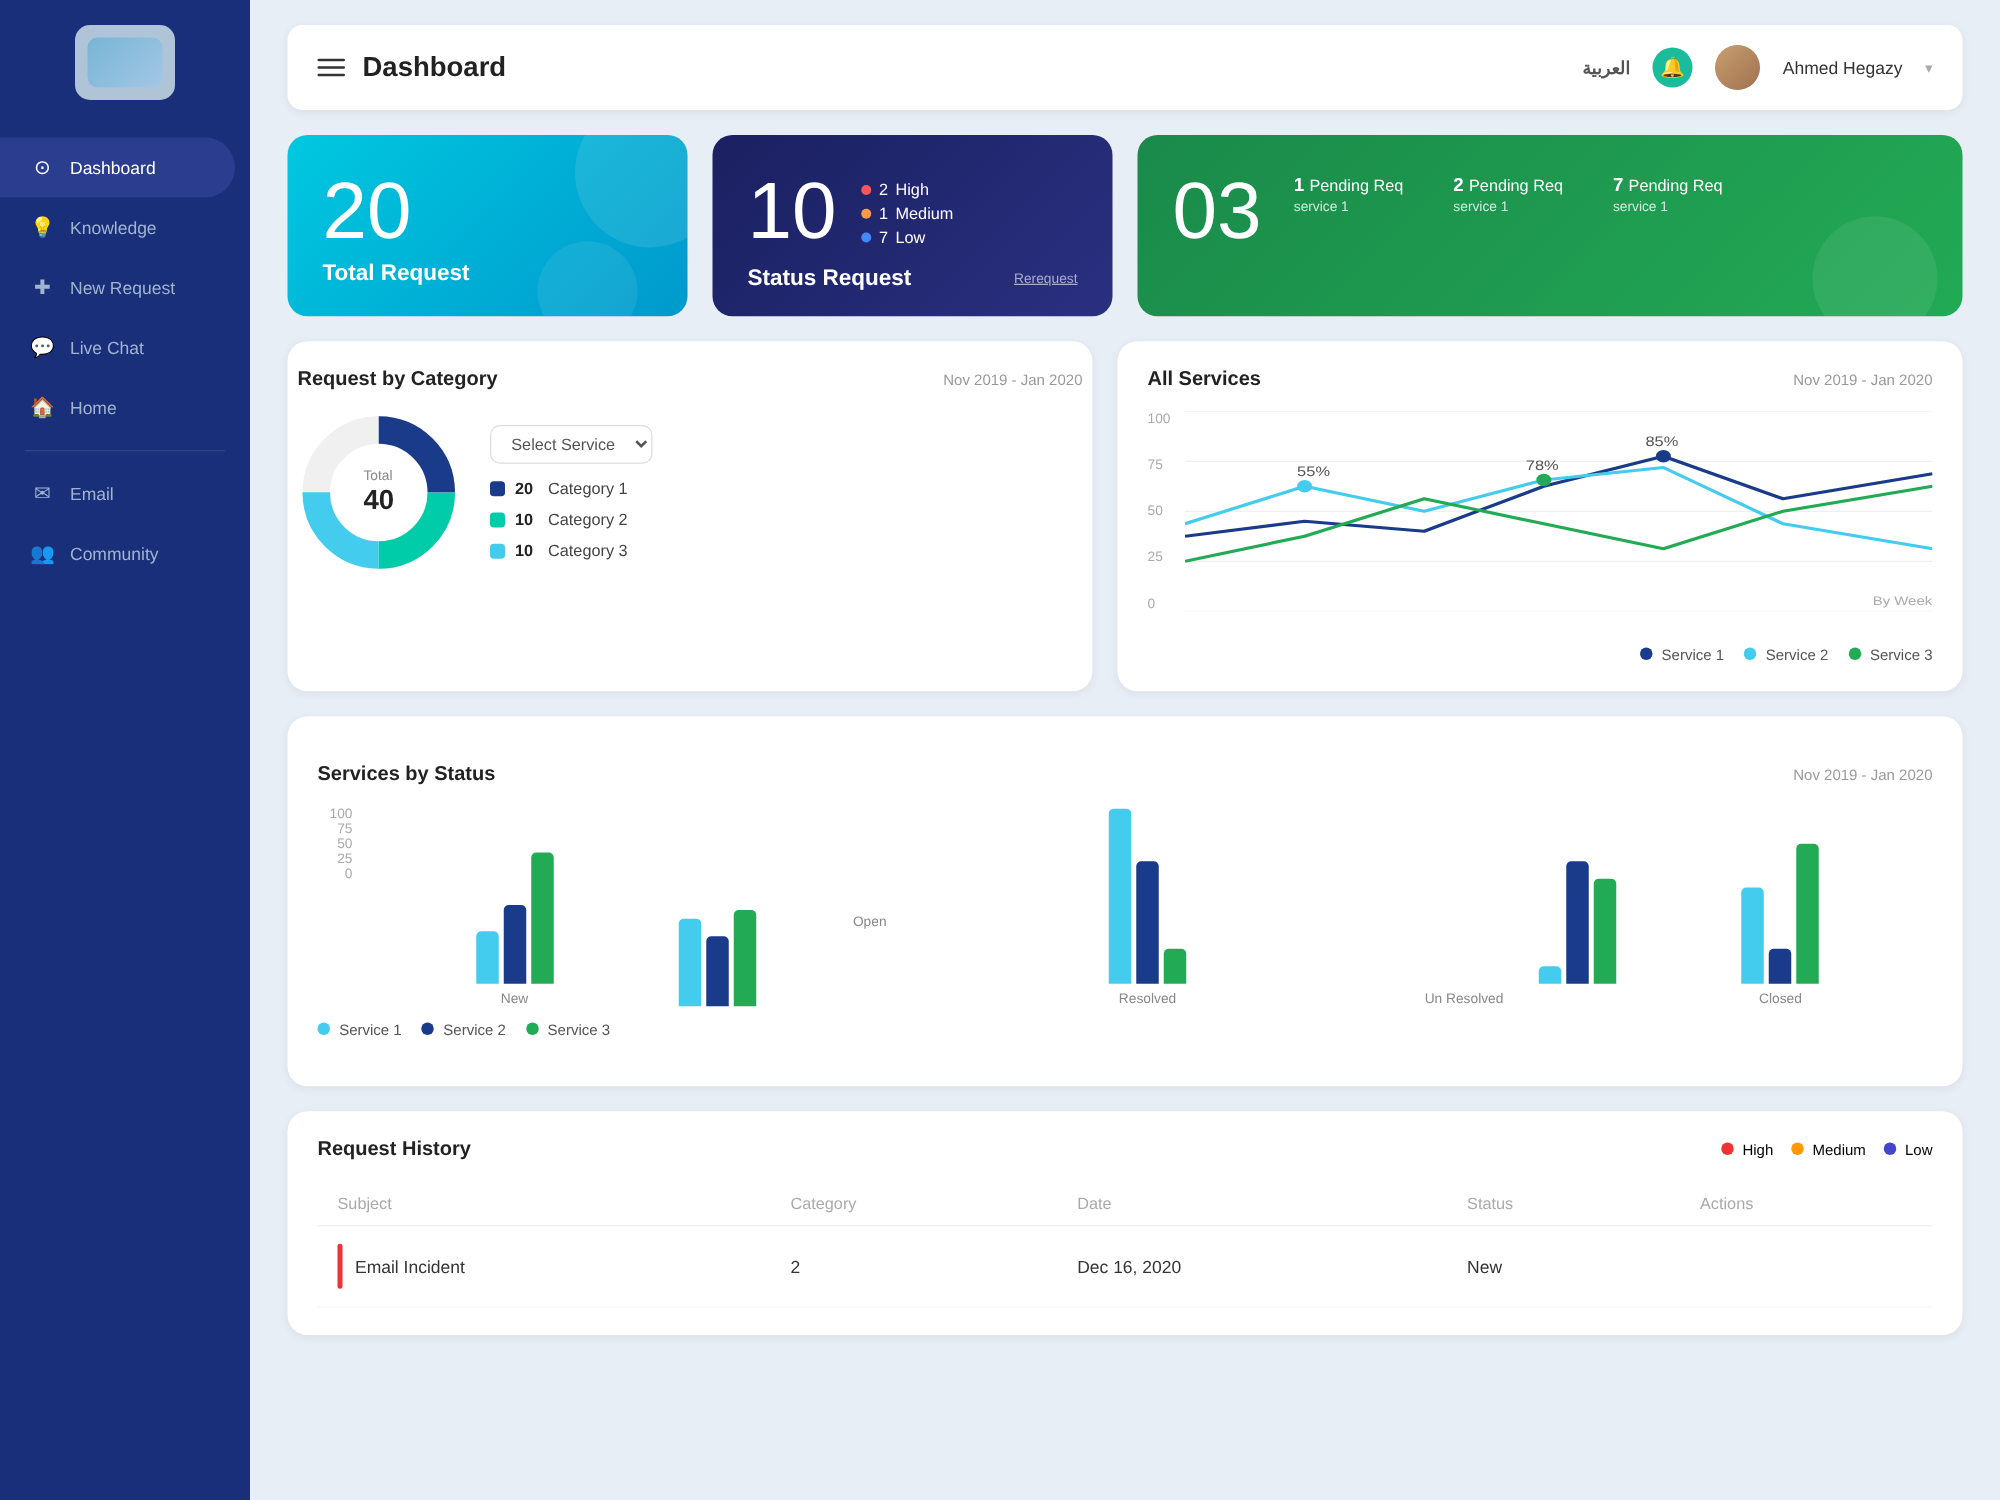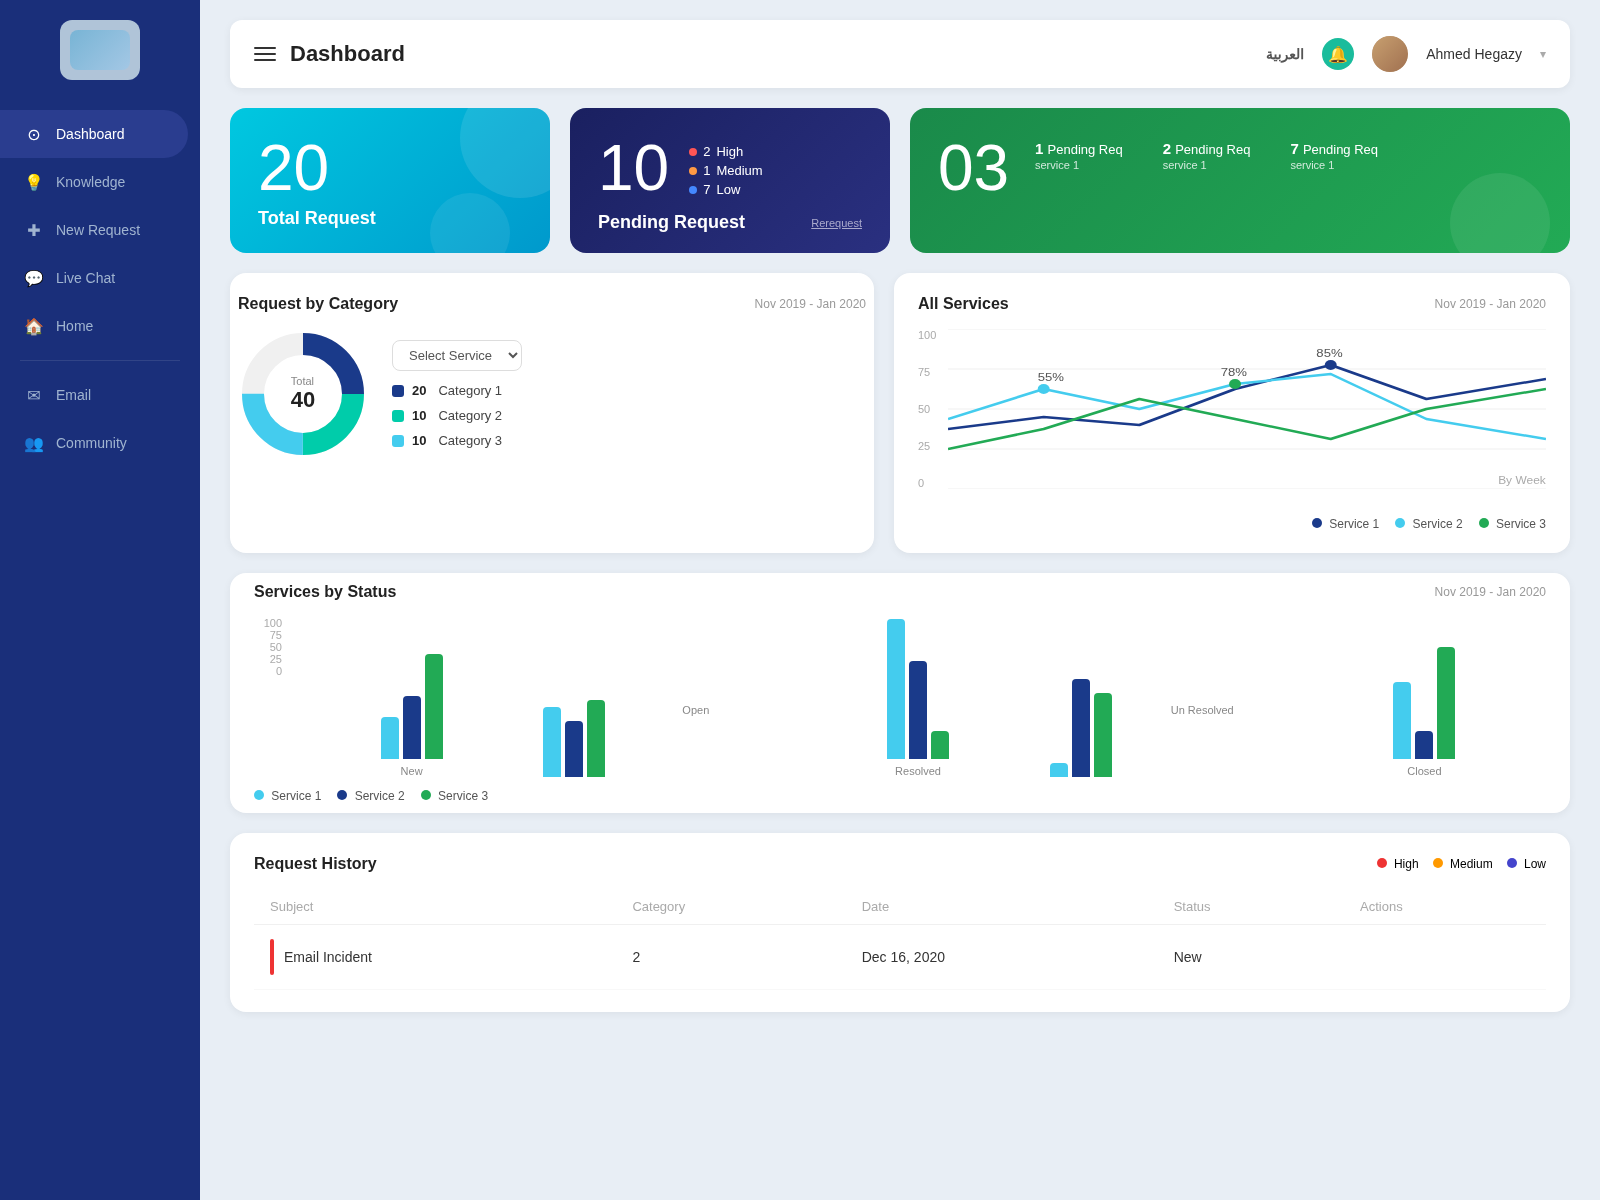--- a/index.html
+++ b/index.html
@@ -312,21 +312,21 @@
     .line-chart-legend {
       display: flex; gap: 16px; align-items: center; margin-top: 8px; font-size: 12px; color: #555;
       justify-content: flex-end;
     }
     .legend-dot-round { width: 10px; height: 10px; border-radius: 50%; display: inline-block; margin-right: 4px; }
 
     
     .chart-status {
       background: #fff;
       border-radius: 16px;
-      padding: 10px 24px;
+      padding: 38px 24px;
       box-shadow: 0 2px 8px rgba(0,0,0,0.06);
       margin-bottom: 20px;
     }
     .bar-chart-yaxis {
       display: flex; flex-direction: column; justify-content: space-between;
       height: 100%; font-size: 11px; color: #aaa; padding-right: 8px;
       align-items: flex-end; min-width: 36px;
     }
     .bar {
       border-radius: 4px 4px 0 0;
@@ -454,21 +454,21 @@
             <span>Medium</span>
           </div>
           <div class="badge-row">
             <span class="badge-dot low"></span>
             <span>7</span>
             <span>Low</span>
           </div>
         </div>
       </div>
       <div class="card-pending-bottom">
-        <span class="card-pending-label">Pending Request</span>
+        <span class="card-pending-label">Status Request</span>
         <span class="card-rerequest">Rerequest</span>
       </div>
     </div>
 
     <div class="card-services">
       <div class="card-services-number">03</div>
       <div class="card-services-items">
         <div class="service-pending-row">
           <div class="service-pending-item">
             <span class="num">1 </span>
@@ -633,21 +633,21 @@
 
         <div style="flex:1; display:flex; flex-direction:column; align-items:center;">
           <div style="display:flex; align-items:flex-end; gap:4px; height:140px;">
             <div class="bar" style="width:18px; height:140px; background:#44ccee;"></div>
             <div class="bar" style="width:18px; height:98px; background:#1a3a8a;"></div>
             <div class="bar" style="width:18px; height:28px; background:#22aa55;"></div>
           </div>
           <div class="bar-group-label">Resolved</div>
         </div>
 
-        <div style="flex:1; display:flex; flex-direction:row; align-items:center;">
+        <div style="flex:1; display:flex; flex-direction:column; align-items:flex-end;">
           <div style="display:flex; align-items:flex-end; gap:4px; height:140px;">
             <div class="bar" style="width:18px; height:14px; background:#44ccee;"></div>
             <div class="bar" style="width:18px; height:98px; background:#1a3a8a;"></div>
             <div class="bar" style="width:18px; height:84px; background:#22aa55;"></div>
           </div>
           <div class="bar-group-label">Un Resolved</div>
         </div>
 
         <div style="flex:1; display:flex; flex-direction:column; align-items:center;">
           <div style="display:flex; align-items:flex-end; gap:4px; height:140px;">

